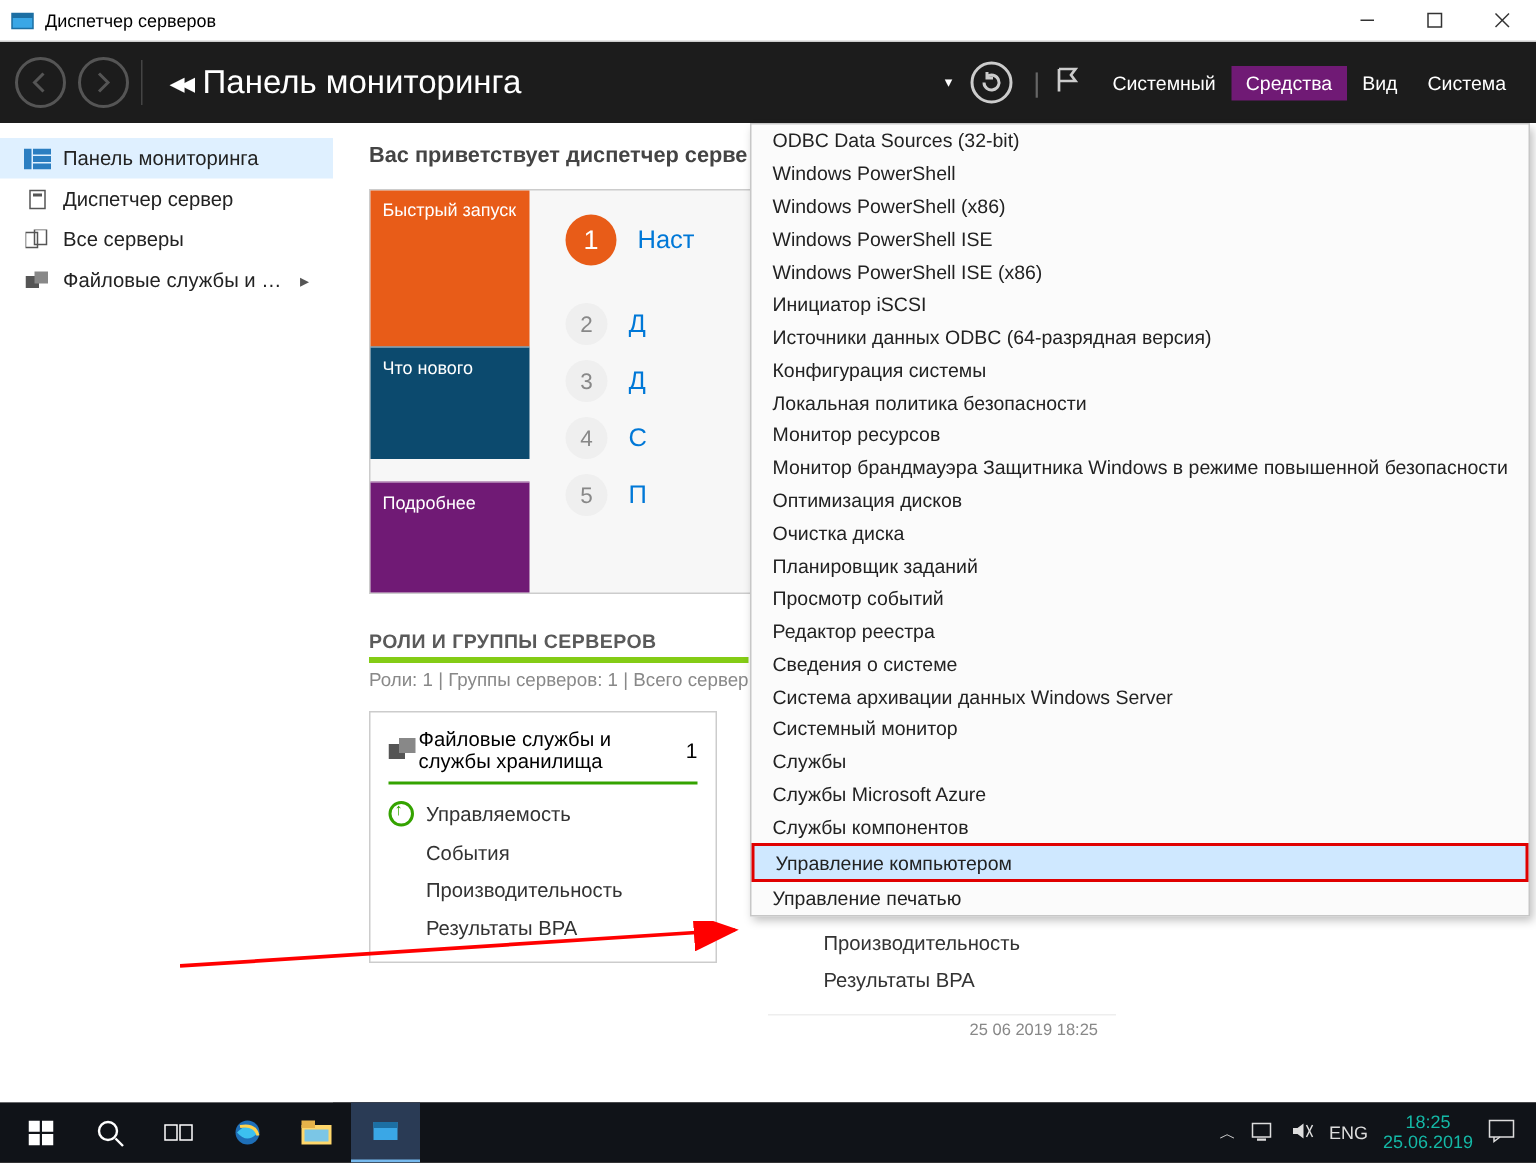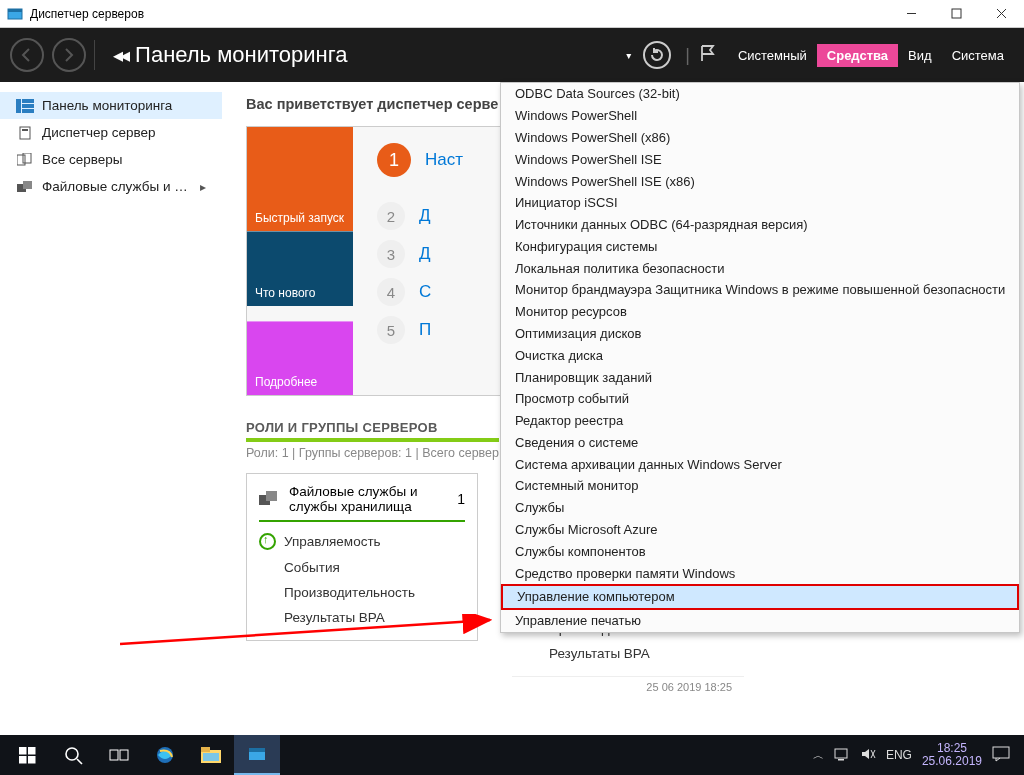--- a/index.html
+++ b/index.html
@@ -34,61 +34,61 @@
   .header .crumb-title { font-size: 22px; font-weight: 300; color: #fff; }
   .header .right { margin-left: auto; display: flex; align-items: center; gap: 0; }
   .header .drop-tri { color:#fff; font-size:10px; margin-right:6px;}
   .header .refresh-circle {
     width: 28px; height: 28px; border: 2px solid #ccc; border-radius: 50%;
     display:flex;align-items:center;justify-content:center;margin:0 6px;
   }
   .header .sep-pipe { color:#666; margin:0 8px; font-size:18px;}
   .header .flag { margin:0 10px 0 0; }
   .header .menu-item { color:#fff; font-size:13px; padding:4px 10px; }
-  .header .menu-item.highlight { background:#ec4899;font-weight:bold; }
+  .header .menu-item.highlight { background:#701a75; }
 
   
   .body { display:flex; height: calc(775px - 28px - 54px - 40px); background:#fff; position:relative;}
   .sidebar { width: 222px; background:#fff; padding:10px 0; }
   .sidebar .side-item {
     display:flex; align-items:center; gap:8px; padding:6px 16px; font-size:13.5px; color:#222;
   }
   .sidebar .side-item.active { background:#dff0ff; }
   .sidebar .side-item.active .txt { font-weight:400; }
   .sidebar .side-item .txt { flex:1; white-space:nowrap; overflow:hidden; text-overflow:ellipsis;}
   .side-ic { width:18px; height:14px; display:flex; align-items:center; justify-content:center; }
   .arrow-right { color:#555; font-size:12px;}
 
   .main { flex:1; padding:14px 24px 0 24px; position:relative; }
   .greeting { font-size:14.5px; color:#444; font-weight:600; margin-bottom:14px;}
   .welcome-box { border:1px solid #ccc; background:#f7f7f7; display:flex; min-height:270px;}
   .orange-col { width:106px; display:flex; flex-direction:column; }
   .orange-cell {
-    flex:1; display:flex; align-items:flex-end; padding:6px 8px; color:#fff; font-size:12px;
+    flex:1; display:flex; align-items:flex-start; padding:6px 8px; color:#fff; font-size:12px;
     border-top:1px solid rgba(255,255,255,.4);
   }
   .orange-cell.c1 { background:#e85c18; flex:1.5;}
   .orange-cell.c2 { background:#0c4a6e; }
-  .orange-cell.c3 { background:#d946ef;margin-top:15px; }
+  .orange-cell.c3 { background:#701a75;margin-top:15px; }
   .orange-cell:first-child { border-top:none;}
   .steps-col { flex:1; padding:14px 24px; position:relative;}
   .step-row { display:flex; align-items:center; gap:14px; height:38px;}
   .step-num {
     width:28px; height:28px; border-radius:50%; display:flex;align-items:center;justify-content:center;
     font-size:15px; color:#888; background:#efefef;
   }
   .step-num.big { background:#e85c18; color:#fff; width:34px;height:34px;font-size:18px;}
   .step-label { font-size:17px; color:#0078d7;text-align:center;}
   .step-label.cut { overflow:hidden; white-space:nowrap;}
 
   .roles-heading { font-size:13px; color:#5a5a5a; letter-spacing:0.3px; font-weight:600; margin-top:24px;}
   .roles-sub { font-size:12.5px; color:#888; margin-top:3px; border-top:4px solid #84cc16; padding-top:4px; display:inline-block;}
   .cards-row { display:flex; gap:20px; margin-top:12px;}
   .card { width:232px; border:1px solid #ccc; background:#fff; }
-  .card-head { display:flex; align-items:center; gap:10px; padding:10px 12px 6px 12px;}
+  .card-head { display:flex; align-items:center; padding:10px 12px 6px 12px;}
   .card-head .ic { width:20px; height:18px; }
   .card-title { font-size:13.5px; flex:1; }
   .card-count { font-size:14px; }
   .green-line { height:2px; background:#34a300; margin:0 12px 6px 12px;}
   .card-body { padding:0 12px 10px 12px;}
   .card-line { display:flex; align-items:center; gap:8px; font-size:13.5px; padding:5px 0; color:#333;}
   .ok-ring { width:17px;height:17px;border:2px solid #34a300;border-radius:50%; position:relative;}
   .ok-ring::after{content:"↑";color:#34a300;font-size:11px;position:absolute;left:2px;top:-2px;}
   .card-foot { font-size:11px; color:#888; text-align:right; padding:4px 12px; border-top:1px solid #eee;}
 
@@ -106,21 +106,21 @@
 
   
   .taskbar {
     height:40px; background:#101318; display:flex; align-items:center; color:#fff;
     padding:0 4px; position:relative;
   }
   .tb-btn { width:46px; height:40px; display:flex; align-items:center; justify-content:center;}
   .tb-btn.active { background:#2a3b55; border-bottom:2px solid #76b9ed;}
   .tb-spacer { flex:1;}
   .tray { display:flex; align-items:center; gap:10px; margin-right:10px; color:#ddd; font-size:12px;}
-  .clock { text-align:center; line-height:1.1; font-size:12px; color:#c4b5fd;}
+  .clock { text-align:center; line-height:1.1; font-size:12px; color:#14b8a6;}
 </style>
 </head>
 <body>
 
 <div class="titlebar">
   <span class="app-icon">
     <svg width="16" height="16">
         <rect x="1" y="3" width="14" height="10" fill="#3aa7e6" stroke="#1c6fa3"></rect>
         <rect x="1" y="3" width="14" height="3" fill="#1c6fa3"></rect>
       </svg>
@@ -326,34 +326,33 @@
 <div class="dropdown" id="tools-dd">
     <div class="dd-item">ODBC Data Sources (32-bit)</div>
     <div class="dd-item">Windows PowerShell</div>
     <div class="dd-item">Windows PowerShell (x86)</div>
     <div class="dd-item">Windows PowerShell ISE</div>
     <div class="dd-item">Windows PowerShell ISE (x86)</div>
     <div class="dd-item">Инициатор iSCSI</div>
     <div class="dd-item">Источники данных ODBC (64-разрядная версия)</div>
     <div class="dd-item">Конфигурация системы</div>
     <div class="dd-item">Локальная политика безопасности</div>
+    <div class="dd-item">Монитор ресурсов</div>
     <div class="dd-item">Монитор брандмауэра Защитника Windows в режиме повышенной безопасности</div>
-    <div class="dd-item">Монитор ресурсов</div>
     <div class="dd-item">Оптимизация дисков</div>
     <div class="dd-item">Очистка диска</div>
     <div class="dd-item">Планировщик заданий</div>
     <div class="dd-item">Просмотр событий</div>
     <div class="dd-item">Редактор реестра</div>
     <div class="dd-item">Сведения о системе</div>
     <div class="dd-item">Система архивации данных Windows Server</div>
     <div class="dd-item">Системный монитор</div>
     <div class="dd-item">Службы</div>
     <div class="dd-item">Службы Microsoft Azure</div>
     <div class="dd-item">Службы компонентов</div>
-    <div class="dd-item">Средство проверки памяти Windows</div>
     <div class="dd-item hl">Управление компьютером</div>
     <div class="dd-item">Управление печатью</div>
   </div>
 
 <svg class="red-arrow" width="400" height="60">
   <defs>
       <marker id="ah" markerWidth="12" markerHeight="10" refX="11" refY="5" orient="auto">
     <path d="M0 0 L12 5 L0 10 Z" fill="#ff0000"></path>
       </marker>
     </defs>

